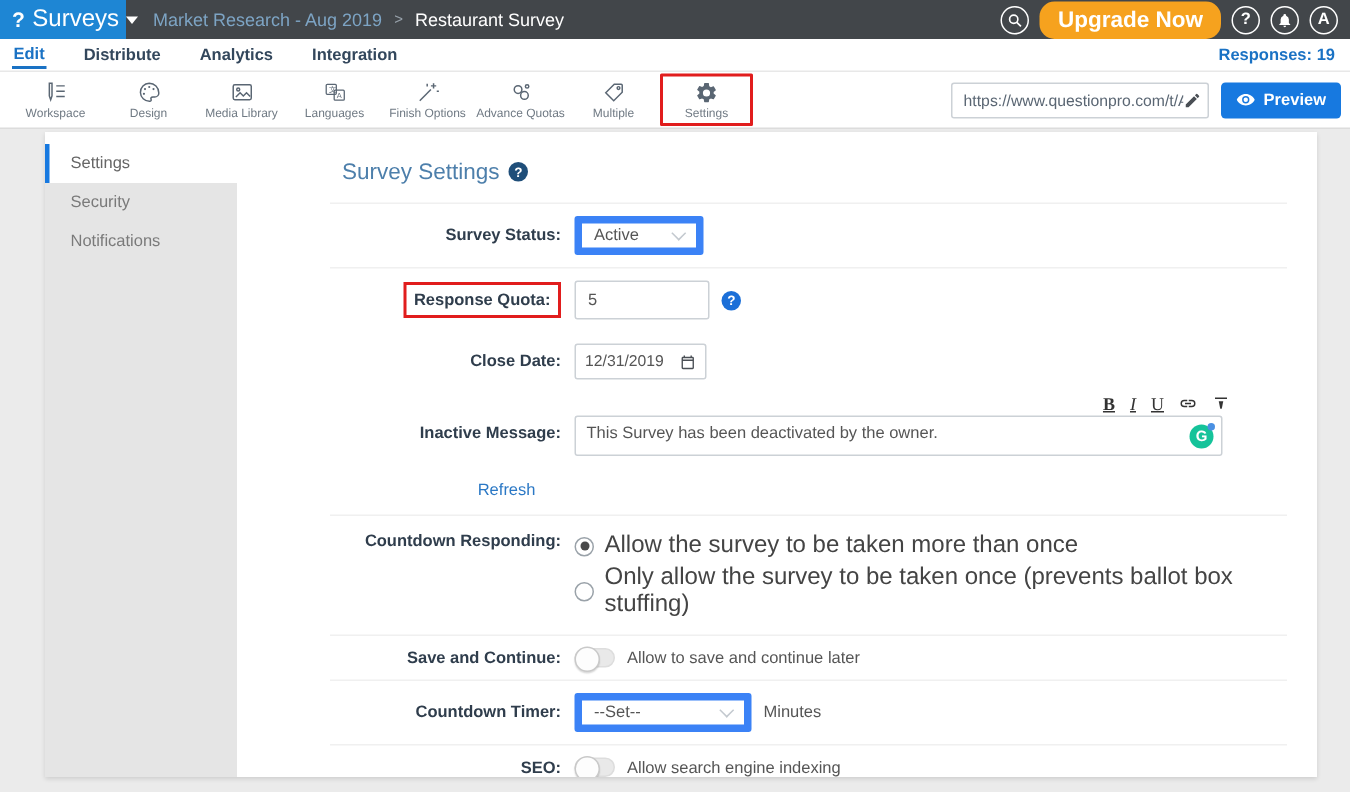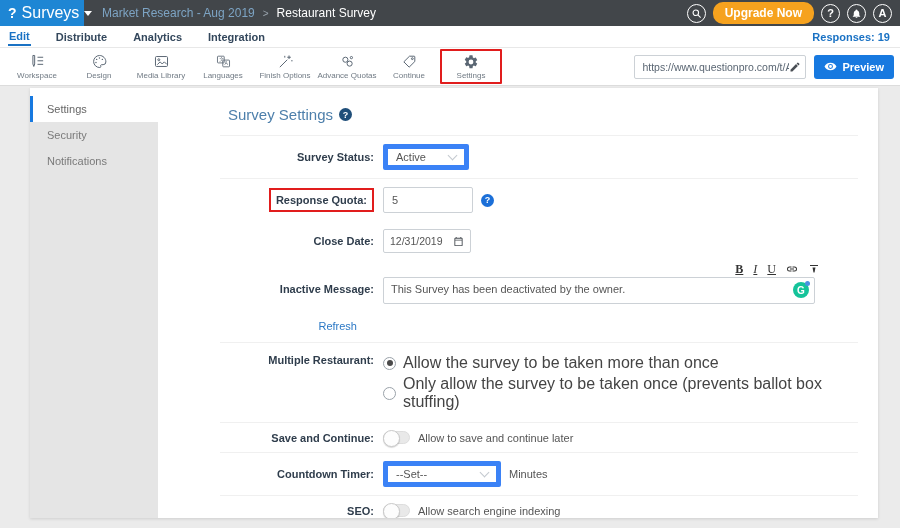--- a/index.html
+++ b/index.html
@@ -10,21 +10,21 @@
   .topbar { position:absolute; top:0; left:0; width:900px; height:26px; background:#42464a; display:flex; align-items:stretch; }
   .logo-sec { width:84px; background:#1e86d4; color:#fff; display:flex; align-items:center; padding:0 8px; gap:5px; }
   .logo-mark { font-weight:bold; font-size:14px; line-height:1; }
   .caret-down { width:0; height:0; border-left:4px solid transparent; border-right:4px solid transparent; border-top:5px solid #fff; margin-top:1px; }
   .crumb { display:flex; align-items:center; gap:8px; padding-left:18px; font-size:12px; }
   .crumb .c1 { color:#7da4c4; }
   .crumb .sep { color:#98a2ab; font-size:10px; }
   .crumb .c2 { color:#ffffff; }
   .tb-right { margin-left:auto; display:flex; align-items:center; gap:7px; padding-right:8px; }
   .circle-btn { width:19px; height:19px; border:1.5px solid #fff; border-radius:50%; color:#fff; display:flex; align-items:center; justify-content:center; font-size:11px; font-weight:bold; }
-  .pill { background:#f6a21e; color:#fff; font-size:12px; font-weight:bold; border:none; border-radius:10px; padding:4px 12px;text-align:center; }
+  .pill { background:#f6a21e; color:#fff; font-size:15px; font-weight:bold; border:none; border-radius:10px; padding:4px 12px;text-align:center; }
 
   
   .nav { position:absolute; top:26px; left:0; width:900px; height:22px; background:#fff; display:flex; align-items:center; padding:0 10px 0 8px; border-bottom:1px solid #e8e8e8; }
   .navitem { font-size:11px; font-weight:bold; color:#33475c; margin-right:24px; padding:2px 1px; cursor:pointer; }
   .navitem.active { color:#1a72c4; border-bottom:2px solid #1a72c4; }
   .responses { margin-left:auto; font-size:11px; font-weight:bold; color:#1a72c4; }
 
   
   .toolbar { position:absolute; top:48px; left:0; width:900px; height:38px; background:#fff; border-bottom:1px solid #dcdcdc; display:flex; align-items:center; padding:0 6px; }
   .tool { width:62px; display:flex; flex-direction:column; align-items:center; justify-content:center; gap:1px; cursor:pointer; padding:2px 0; }
@@ -196,21 +196,21 @@
       </span>
       <span class="lbl">Advance Quotas</span>
     </div>
     <div class="tool">
       <span class="ic">
         <svg width="17" height="17" viewBox="0 0 24 24" fill="none" stroke="currentColor" stroke-width="1.4">
             <path d="M4 12.5L12 4.5h6.5a1 1 0 0 1 1 1V12l-8 8z"></path>
             <circle cx="16" cy="8" r="1.3"></circle>
           </svg>
       </span>
-      <span class="lbl">Continue</span>
+      <span class="lbl">Multiple</span>
     </div>
     <div class="tool hl">
       <span class="ic">
         <svg width="16" height="16" viewBox="0 0 24 24">
             <path fill="#5a6673" d="M19.14 12.94c.04-.3.06-.61.06-.94s-.02-.64-.07-.94l2.03-1.58a.5.5 0 0 0 .12-.64l-1.92-3.32a.5.5 0 0 0-.61-.22l-2.39.96c-.5-.38-1.03-.7-1.62-.94l-.36-2.54A.5.5 0 0 0 13.89 2h-3.78a.5.5 0 0 0-.49.42l-.36 2.54c-.59.24-1.13.57-1.62.94l-2.39-.96a.5.5 0 0 0-.61.22L2.72 8.48a.5.5 0 0 0 .12.64l2.03 1.58c-.05.3-.07.63-.07.94s.02.64.07.94l-2.03 1.58a.5.5 0 0 0-.12.64l1.92 3.32c.14.24.42.34.61.22l2.39-.96c.5.38 1.03.7 1.62.94l.36 2.54c.04.24.25.42.49.42h3.78c.24 0 .45-.18.49-.42l.36-2.54c.59-.24 1.13-.56 1.62-.94l2.39.96c.23.09.47 0 .61-.22l1.92-3.32a.5.5 0 0 0-.12-.64l-2.01-1.58zM12 15.6A3.6 3.6 0 1 1 12 8.4a3.6 3.6 0 0 1 0 7.2z"></path>
           </svg>
       </span>
       <span class="lbl">Settings</span>
     </div>
     <div class="urlwrap">
@@ -296,21 +296,21 @@
           <span class="grammarly">G</span>
         </div>
       </div>
 
       <div class="refreshrow">
         <span class="refresh-link">Refresh</span>
       </div>
       <div class="divider"></div>
 
       <div class="frow top">
-        <span class="rlabel" style="padding-top:3px">Multiple Restaurant:</span>
+        <span class="rlabel" style="padding-top:3px">Countdown Responding:</span>
         <div>
           <div class="radio-opt">
             <span class="radio sel"></span>
             <span>Allow the survey to be taken more than once</span>
           </div>
           <div class="radio-opt">
             <span class="radio"></span>
             <span>Only allow the survey to be taken once (prevents ballot box stuffing)</span>
           </div>
         </div>

